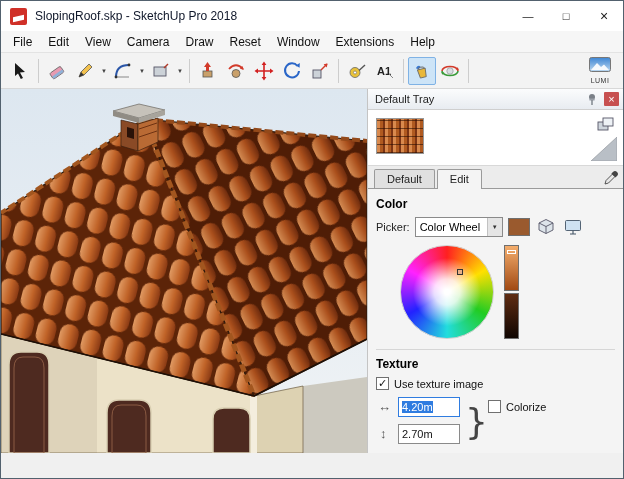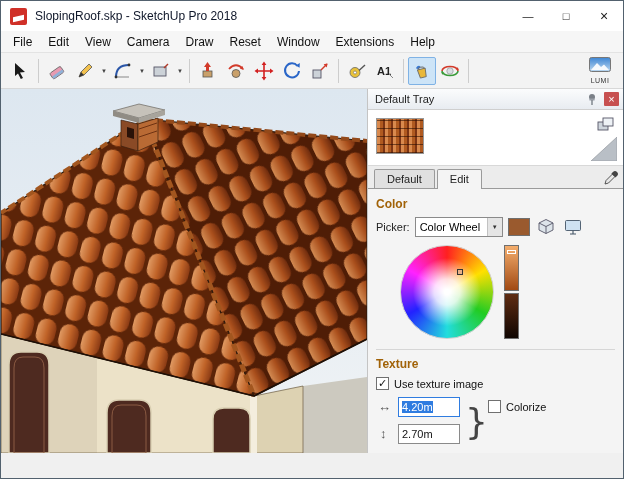--- a/index.html
+++ b/index.html
@@ -65,21 +65,21 @@
 
   .tab-row { height:23px; display:flex; align-items:flex-end; padding:0 0 0 6px;
              border-bottom:1px solid #9a9a9a; background:#ececec; }
   .tab { font-size:11px; color:#222; padding:3px 12px 3px; border:1px solid #9a9a9a; border-bottom:none;
          background:#e0e0e0; margin-right:2px; border-radius:2px 2px 0 0; position:relative; }
   .tab.active { background:#f4f4f4; top:1px; padding-bottom:4px; }
   .dropper-btn { margin-left:auto; width:24px; height:20px; display:flex; align-items:center;
                  justify-content:center; margin-bottom:1px; }
 
   .tray-content { flex:1; background:#f4f4f4; padding:6px 8px 0; position:relative; }
-  .section-h { font-weight:bold; font-size:12px; color:#a16207; margin:2px 0 6px; }
+  .section-h { font-weight:bold; font-size:12px; color:#000000; margin:2px 0 6px; }
 
   .picker-row { display:flex; align-items:center; gap:5px; margin-bottom:8px; }
   .picker-label { color:#222; }
   .select-box { width:88px; height:20px; background:#fff; border:1px solid #8a8a8a; display:flex;
                 align-items:center; padding-left:4px; }
   .select-value { flex:1; white-space:nowrap; overflow:hidden; }
   .select-caret { width:15px; height:18px; background:#e5e5e5; border-left:1px solid #c2c2c2;
                   display:flex; align-items:center; justify-content:center; font-size:6px; color:#333; }
   .cur-swatch { width:22px; height:18px; border:1px solid #6f6f6f; background:#9a5a2e; }
   .icon-btn { width:22px; height:20px; display:flex; align-items:center; justify-content:center; }

